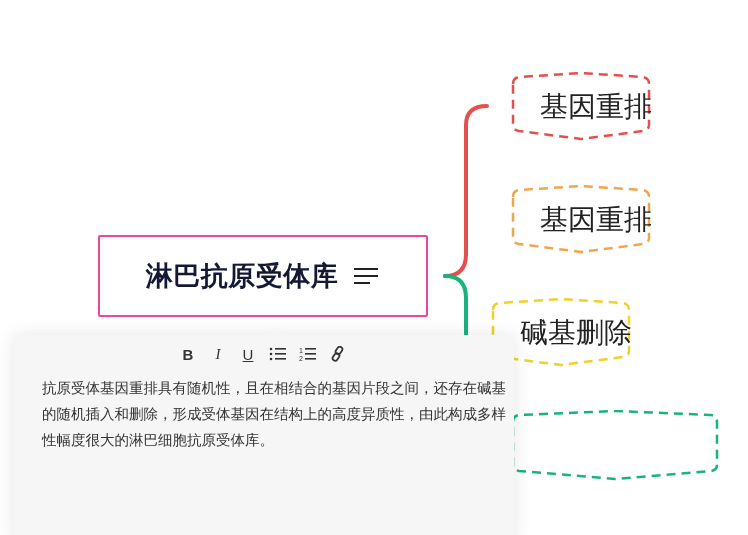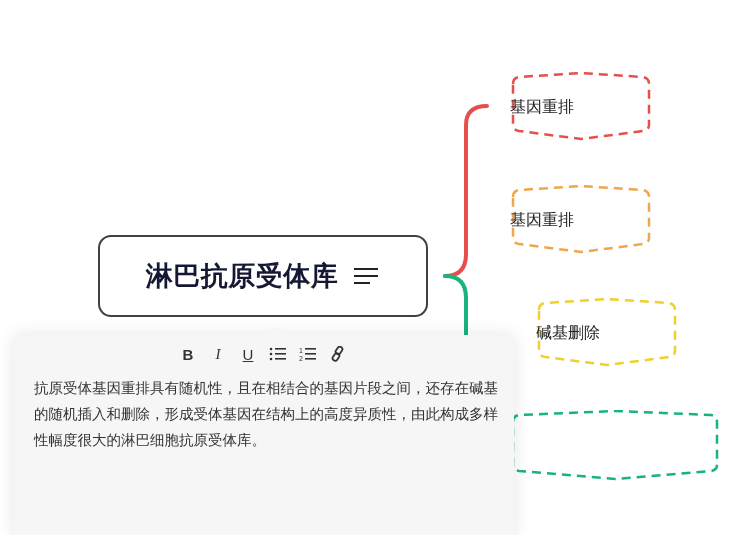--- a/index.html
+++ b/index.html
@@ -1,36 +1,36 @@
 <!DOCTYPE html>
 <html><head>
 <meta charset="utf-8">
 <style>
   html, body { margin:0; padding:0; }
   body { width:748px; height:535px; background:#ffffff; position:relative; overflow:hidden;
          font-family:"DejaVu Sans","Liberation Sans",sans-serif; }
   svg.connectors { position:absolute; left:0; top:0; }
   .root-node { position:absolute; left:98px; top:235px; width:330px; height:82px; box-sizing:border-box;
-               border:2px solid #404040; border-radius:13px; background:#fff;
+               border:2px solid #ec4899; border-radius:2px; background:#fff;
                display:flex; align-items:center; justify-content:center; gap:16px; }
   .root-title { font-size:27px; font-weight:bold; color:#141833; letter-spacing:0.5px; }
   .note-icon { width:26px; height:22px; position:relative; }
   .note-icon span { position:absolute; left:0; height:2px; background:#222; }
-  .child { position:absolute; display:flex; align-items:center; justify-content:flex-start;
-           font-size:16px; color:#222; }
+  .child { position:absolute; display:flex; align-items:center; justify-content:flex-end;
+           font-size:28px; color:#222; }
   .child svg { position:absolute; left:0; top:0; }
   .child .label { position:relative; }
   .note-panel { position:absolute; left:14px; top:335px; width:500px; height:210px;
                 background:#f6f6f6; box-shadow:0 0 18px rgba(0,0,0,0.10); border-radius:3px; }
   .note-arrow { position:absolute; left:252px; top:-8px; width:0; height:0;
                 border-left:9px solid transparent; border-right:9px solid transparent; border-bottom:8px solid #f6f6f6; }
   .toolbar { position:absolute; left:165px; top:8px; display:flex; gap:12px; align-items:center; height:22px; }
   .tb-btn { width:18px; height:20px; display:flex; align-items:center; justify-content:center;
             font-size:15px; color:#333; cursor:pointer; }
-  .note-text { position:absolute; left:20px; top:40px; width:470px; font-size:14.5px; line-height:26px; color:#333; }
+  .note-text { position:absolute; left:28px; top:40px; width:470px; font-size:14.5px; line-height:26px; color:#333; }
 </style>
 </head>
 <body>
 
 <svg class="connectors" width="748" height="535">
   <path d="M445 276 Q466 276 466 254 L466 125 Q466 106 487 106" fill="none" stroke="#e5504d" stroke-width="4" stroke-linecap="round"></path>
   <path d="M445 276 Q466 276 466 298 L466 340" fill="none" stroke="#19b37c" stroke-width="4" stroke-linecap="round"></path>
 </svg>
 
 <div class="root-node">
@@ -49,21 +49,21 @@
   <span class="label">基因重排</span>
 </div>
 
 <div class="child" style="left:510px;top:185px;width:142px;height:70px;">
   <svg width="142" height="70">
       <path d="M3 12 Q3 6 9 5 L71 1 L133 5 Q139 6 139 12 L139 53 Q139 58 133 59 L71 67 L9 59 Q3 58 3 53 Z" fill="#fff" stroke="#f0a64c" stroke-width="2.5" stroke-dasharray="9 6"></path>
     </svg>
   <span class="label">基因重排</span>
 </div>
 
-<div class="child" style="left:536px;top:298px;width:142px;height:70px;">
+<div class="child" style="left:490px;top:298px;width:142px;height:70px;">
   <svg width="142" height="70">
       <path d="M3 12 Q3 6 9 5 L71 1 L133 5 Q139 6 139 12 L139 53 Q139 58 133 59 L71 67 L9 59 Q3 58 3 53 Z" fill="#fff" stroke="#f1d02c" stroke-width="2.5" stroke-dasharray="9 6"></path>
     </svg>
   <span class="label">碱基删除</span>
 </div>
 
 <div class="child" style="left:510px;top:410px;width:210px;height:72px;">
   <svg width="210" height="72">
       <path d="M3 12 Q3 6 9 5 L105 1 L201 5 Q207 6 207 12 L207 55 Q207 60 201 61 L105 69 L9 61 Q3 60 3 55 Z" fill="#fff" stroke="#19b37c" stroke-width="2.5" stroke-dasharray="9 6"></path>
     </svg>

